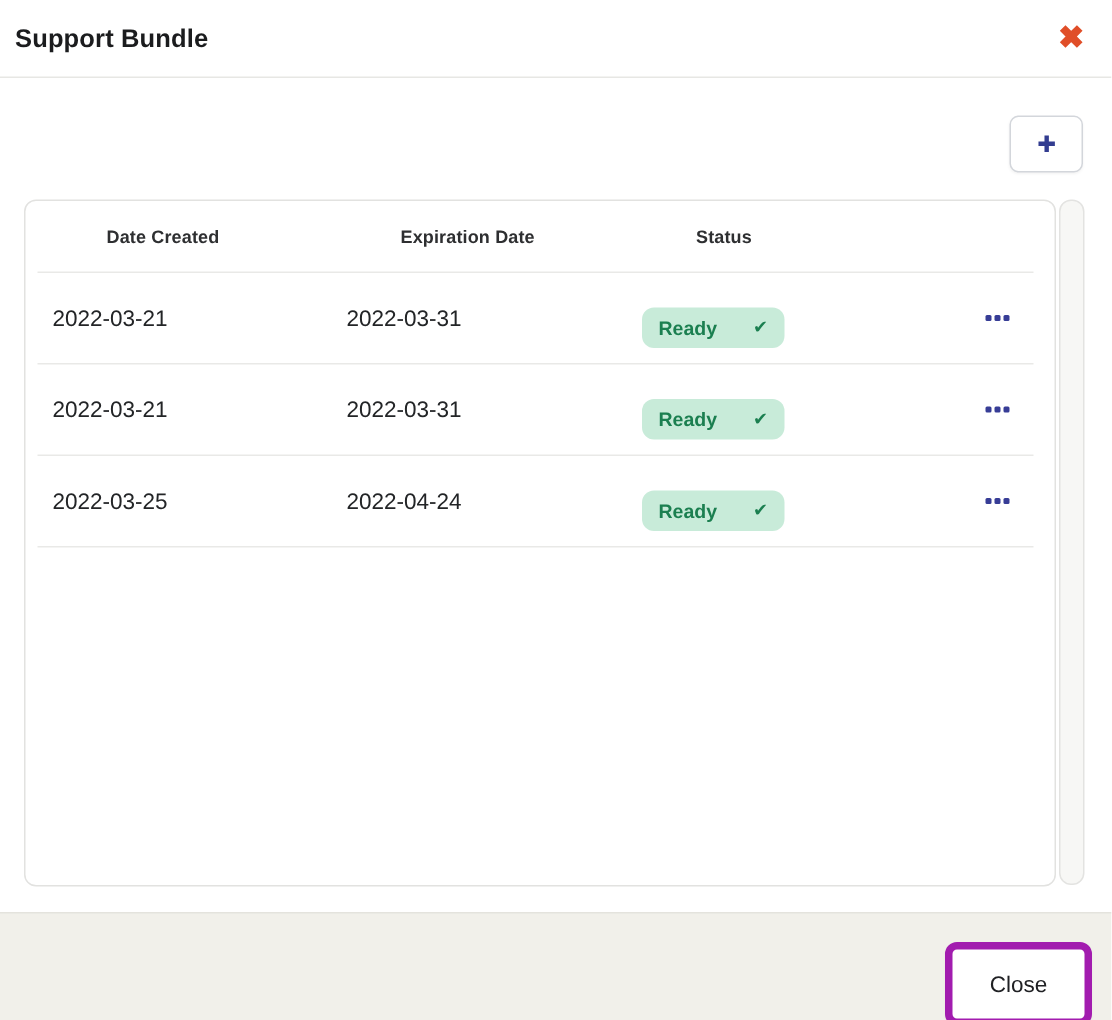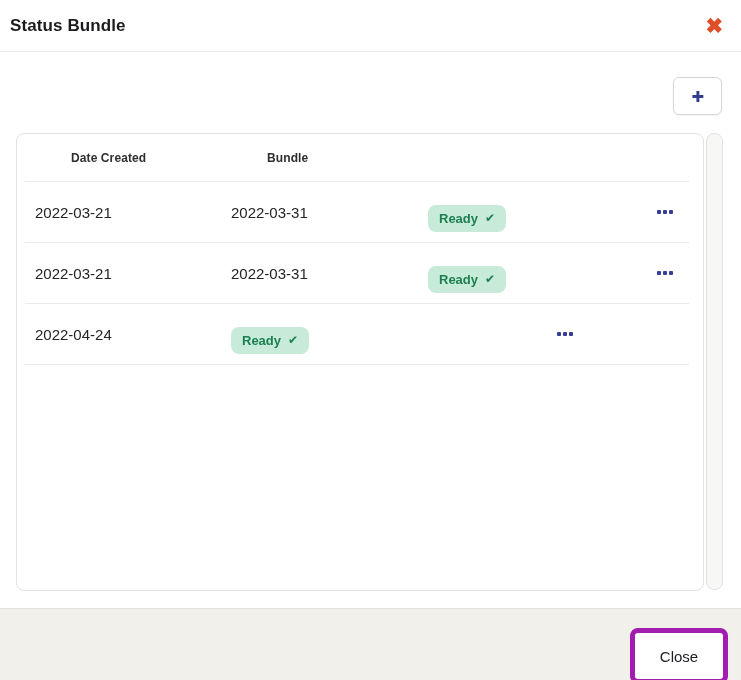--- a/index.html
+++ b/index.html
@@ -52,21 +52,21 @@
     align-items: center;
     padding-left: 18px;
   }
   .t-head { height: 47px; }
   .t-head .th { font-size: 12px; font-weight: 700; color: #2e2f31; letter-spacing: .1px; margin-left: 36px; }
   .t-row { height: 60px; }
   .t-row .td { font-size: 15px; color: #232527; }
   .divider { height: 1px; background: #e9e9e7; margin: 0 14px 0 8px; }
 
   .status-badge {
-    display: inline-flex; align-items: center; gap: 7px;
+    display: inline-flex; align-items: center; gap: 24px;
     background: #c8ebd9; color: #1b7f50;
     font-size: 13px; font-weight: 600;
     padding: 6px 11px; border-radius: 8px;
     width: max-content;
     margin-top: 12px;
   }
   .status-badge .check { font-size: 12px; line-height: 1; }
 
   .actions-cell { display: flex; justify-content: flex-end; padding-right: 28px; }
   .ellipsis-btn {
@@ -96,33 +96,34 @@
     border: 5px solid #a21caf; border-radius: 8px;
     box-shadow: 0 1px 2px rgba(0,0,0,0.04);
     font-family: inherit; font-size: 15px; color: #202124;
     cursor: pointer;
   }
 </style>
 </head>
 <body>
 
 <div class="modal-header">
-  <div class="modal-title">Status Bundle</div>
+  <div class="modal-title">Support Bundle</div>
   <button class="close-x">✖</button>
 </div>
 
 <button class="create-btn">
   <span class="plus">✚</span>
 </button>
 
 <div class="table-card">
 
   <div class="t-grid-row t-head">
     <div class="th">Date Created</div>
-    <div class="th">Bundle</div>
+    <div class="th">Expiration Date</div>
+    <div class="th">Status</div>
     <div class="th"></div>
   </div>
   <div class="divider"></div>
 
   <div class="t-grid-row t-row">
     <div class="td">2022-03-21</div>
     <div class="td">2022-03-31</div>
     <div class="td">
       <span class="status-badge">
         <span>Ready</span>
@@ -152,20 +153,21 @@
       <button class="ellipsis-btn">
         <i></i>
           <i></i>
           <i></i>
       </button>
     </div>
   </div>
   <div class="divider"></div>
 
   <div class="t-grid-row t-row">
+    <div class="td">2022-03-25</div>
     <div class="td">2022-04-24</div>
     <div class="td">
       <span class="status-badge">
         <span>Ready</span>
         <span class="check">✔</span>
       </span>
     </div>
     <div class="actions-cell">
       <button class="ellipsis-btn">
         <i></i>

